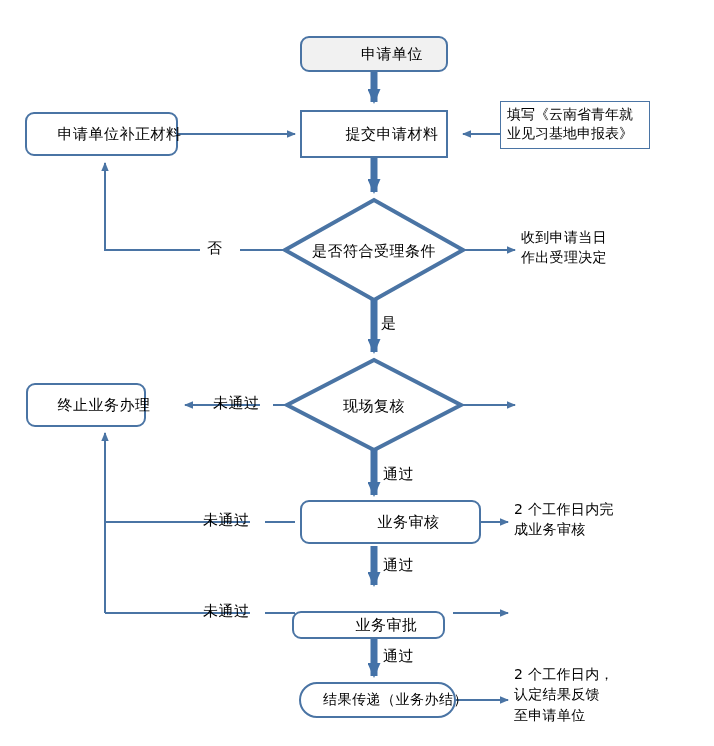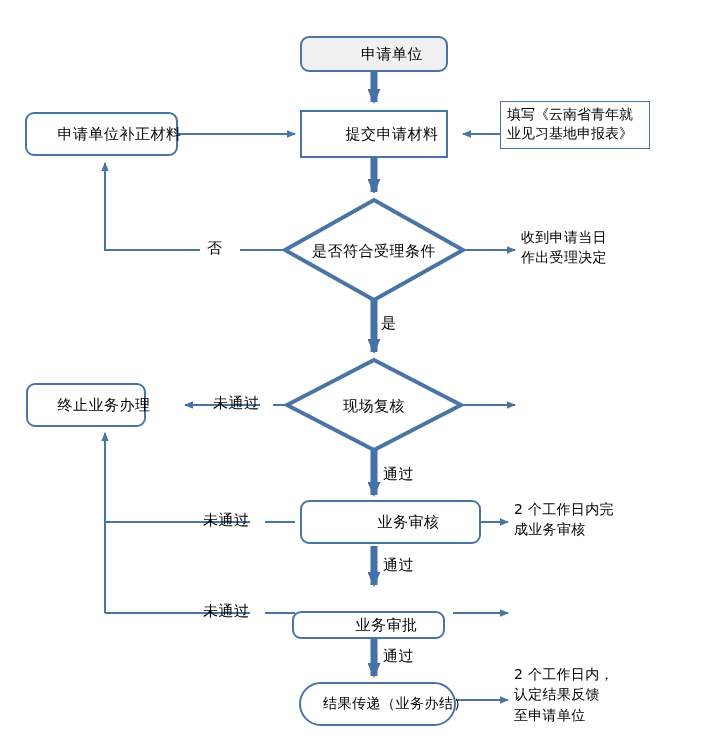--- a/index.html
+++ b/index.html
@@ -196,21 +196,21 @@
   </div>
 
   <div class="node rounded" style="left:300px; top:500px; width:181px; height:44px;">
     <span>业务审核</span>
   </div>
 
   <div class="node rounded" style="left:292px; top:591px; width:153px; height:28px;margin-top:20px;">
     <span>业务审批</span>
   </div>
 
-  <div class="node stadium" style="left:299px; top:682px; width:157px; height:44px;">
+  <div class="node stadium" style="left:299px; top:682px; width:157px; height:36px;">
     <span>结果传递（业务办结）</span>
   </div>
 
   <div class="label" style="left:207px; top:238px;">否</div>
 
   <div class="label" style="left:381px; top:313px;">是</div>
 
   <div class="label" style="left:213px; top:393px;">未通过</div>
 
   <div class="label" style="left:383px; top:464px;">通过</div>

